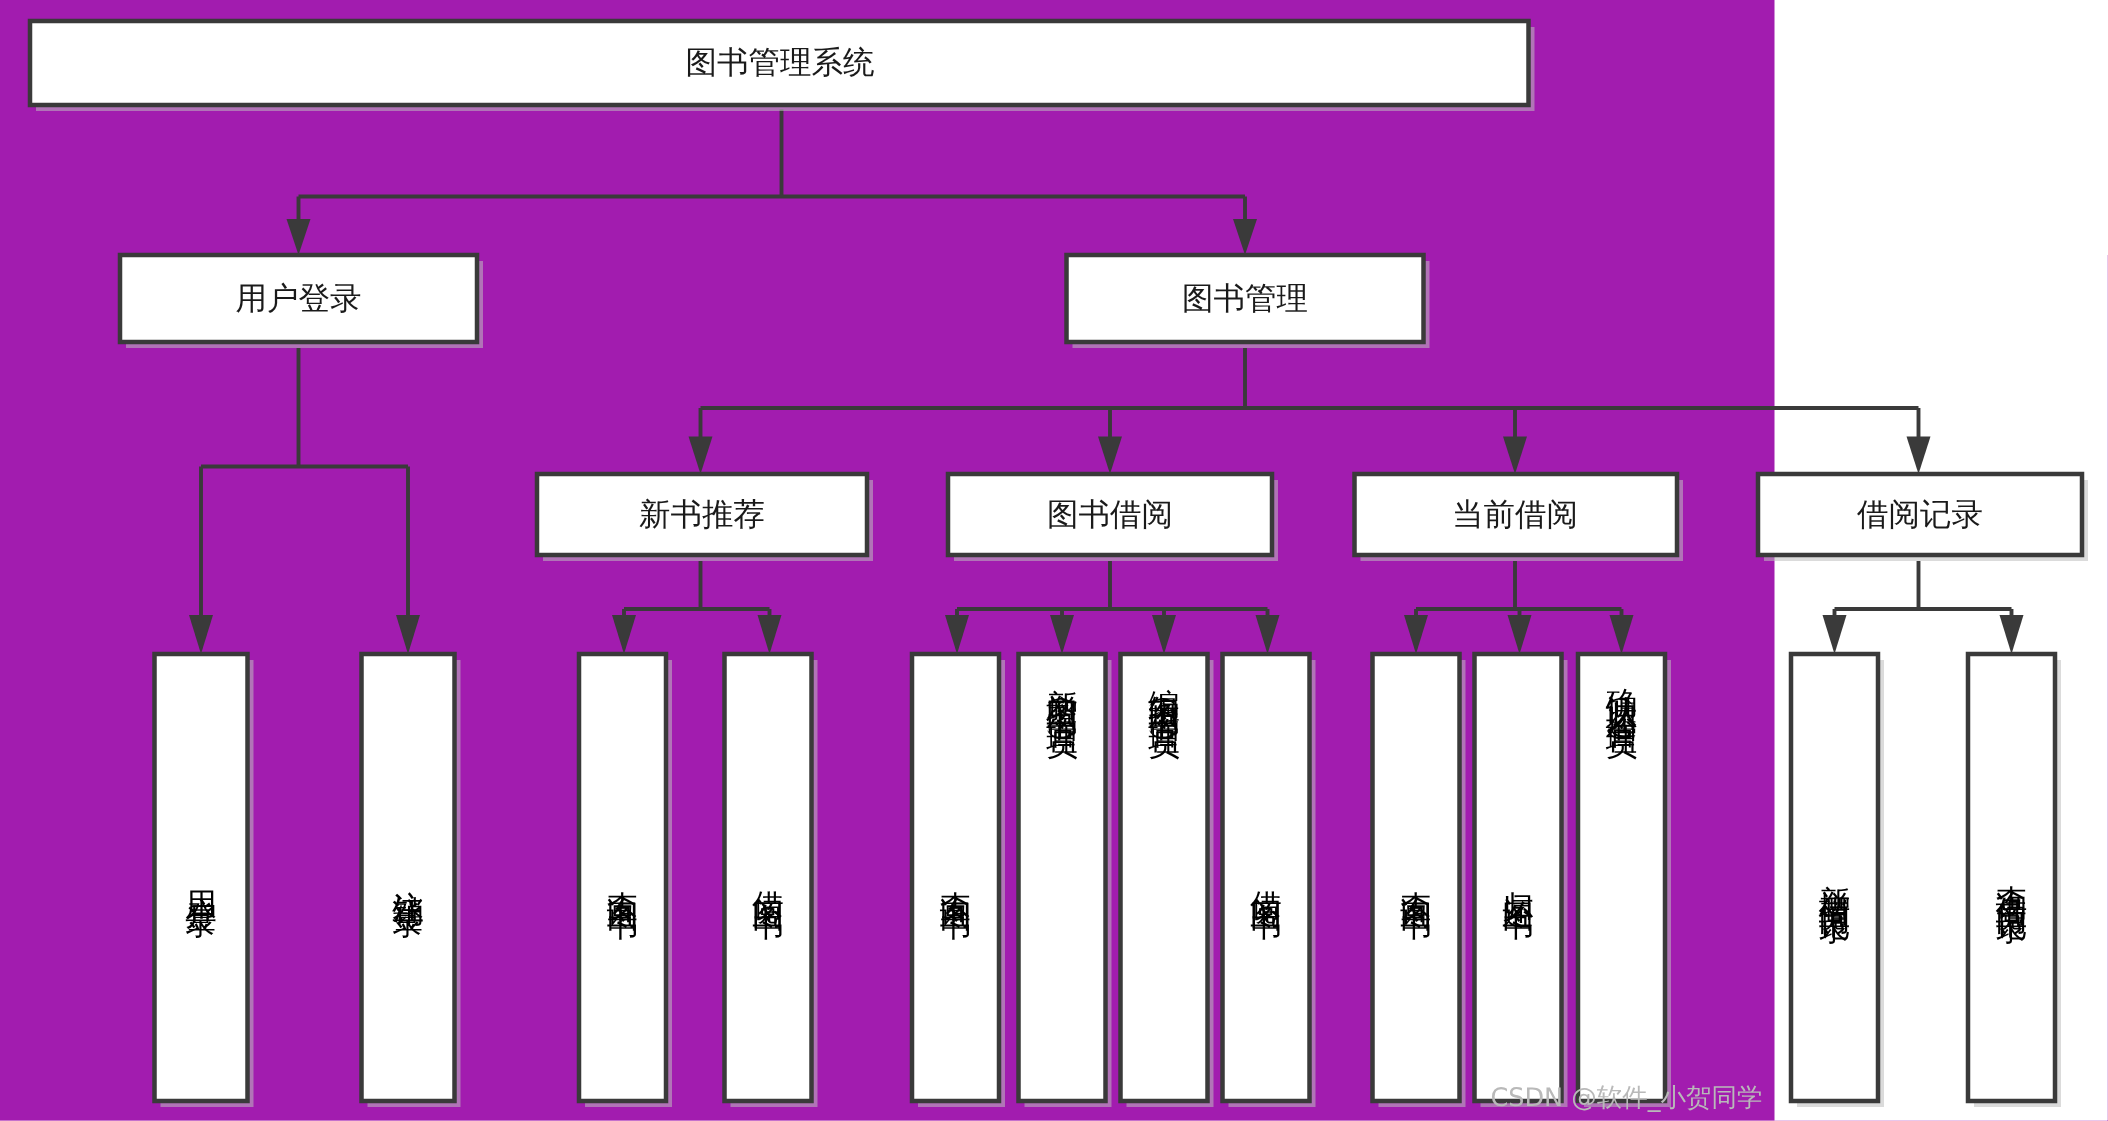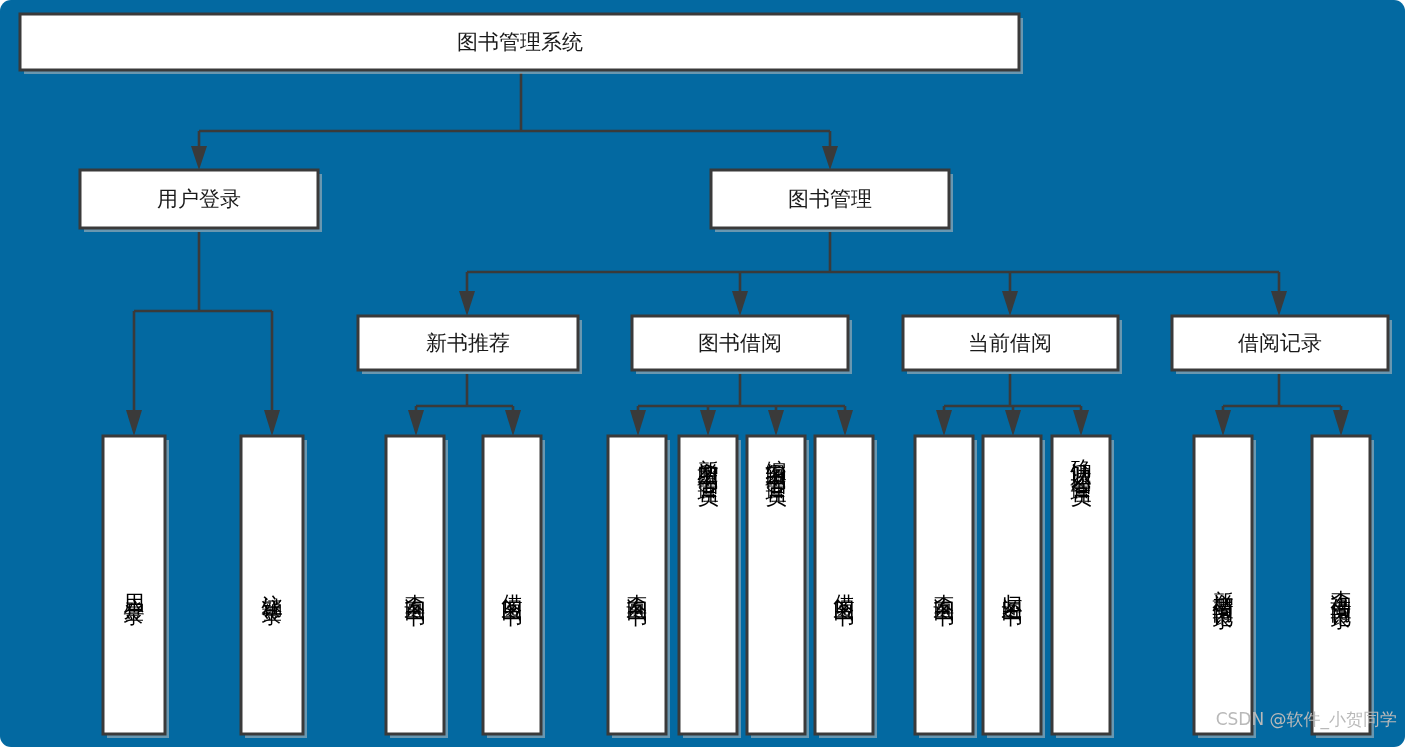--- a/index.html
+++ b/index.html
@@ -9,24 +9,23 @@
     background: #ffffff;
   }
   body {
     width: 1405px;
     height: 747px;
     overflow: hidden;
     font-family: "DejaVu Sans", "Liberation Sans", sans-serif;
   }
   #diagram-root {
     position: relative;
-    width: 1405px;
+    width: 1183px;
     height: 747px;
-    background: #0369a1;
-    border-radius: 11px;
+    background: #a21caf;
   }
   svg#tree-svg {
     position: absolute;
     top: 0;
     left: 0;
     width: 1405px;
     height: 747px;
     display: block;
   }
   .node-rect {
@@ -60,21 +59,21 @@
     font-family: "DejaVu Sans", "Liberation Sans", sans-serif;
     font-size: 21px;
     fill: #1a1a1a;
     writing-mode: vertical-rl;
     text-orientation: upright;
     letter-spacing: 4px;
   }
   .watermark {
     position: absolute;
     right: 8px;
-    bottom: 16px;
+    bottom: 4px;
     font-family: "DejaVu Sans", "Liberation Sans", sans-serif;
     font-size: 17px;
     color: #b9b9b9;
     white-space: nowrap;
     user-select: none;
   }
 </style>
 </head>
 <body>
 

